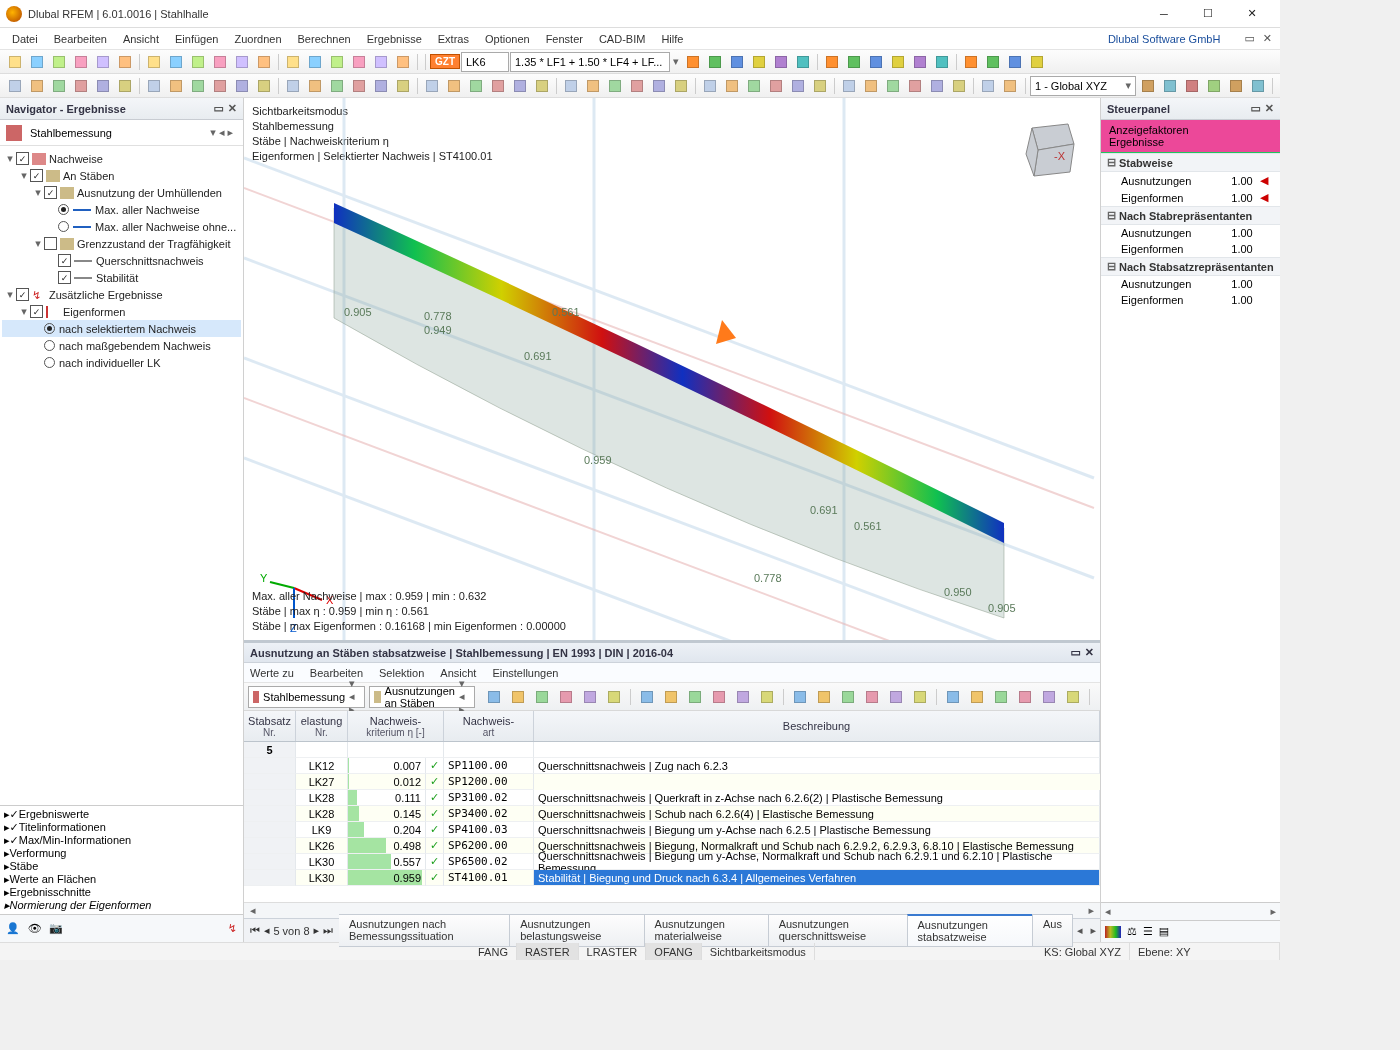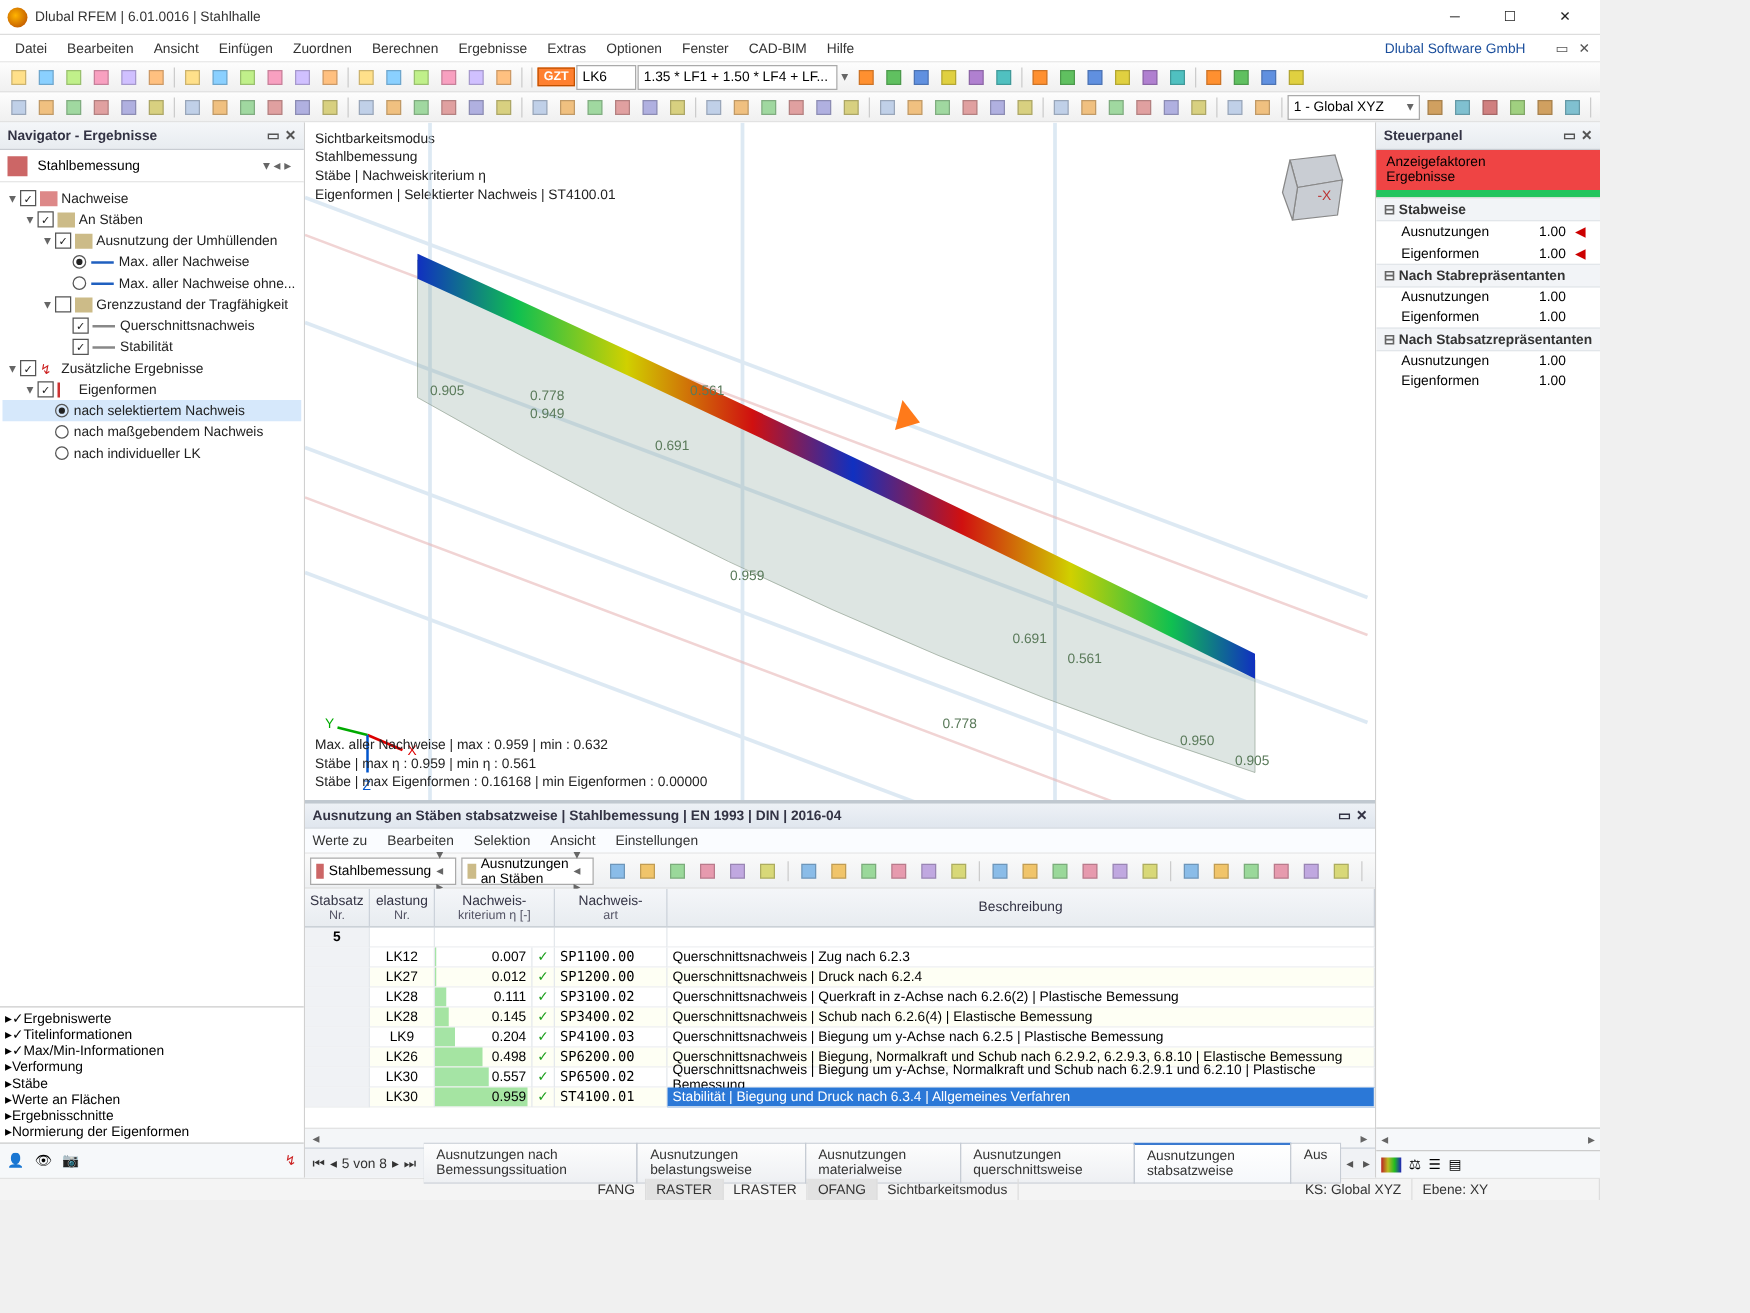--- a/index.html
+++ b/index.html
@@ -478,21 +478,21 @@
         </div>
     </div>
     <div class="navbottom" id="navbottom">
         <div class="trow" style="padding-left: 2px;"><span class="exp">▸</span><span class="cb">✓</span><span class="ticon" style="background:#cb8"></span><span>Ergebniswerte</span></div>
         <div class="trow" style="padding-left: 2px;"><span class="exp">▸</span><span class="cb">✓</span><span class="ticon" style="background:#cb8"></span><span>Titelinformationen</span></div>
         <div class="trow" style="padding-left: 2px;"><span class="exp">▸</span><span class="cb">✓</span><span class="ticon" style="background:#cb8"></span><span>Max/Min-Informationen</span></div>
         <div class="trow" style="padding-left: 2px;"><span class="exp">▸</span><span class="cb"></span><span class="ticon" style="background:#cb8"></span><span>Verformung</span></div>
         <div class="trow" style="padding-left: 2px;"><span class="exp">▸</span><span class="cb"></span><span class="ticon" style="background:#cb8"></span><span>Stäbe</span></div>
         <div class="trow" style="padding-left: 2px;"><span class="exp">▸</span><span class="cb"></span><span class="ticon" style="background:#cb8"></span><span>Werte an Flächen</span></div>
         <div class="trow" style="padding-left: 2px;"><span class="exp">▸</span><span class="cb"></span><span class="ticon" style="background:#cb8"></span><span>Ergebnisschnitte</span></div>
-        <div class="trow" style="padding-left: 2px;"><span class="exp">▸</span><span class="cb"></span><span class="ticon" style="background:#cb8"></span><span>Normierung der Eigenformen</span></div>
+        <div class="trow" style="padding-left: 2px; font-style: italic;"><span class="exp">▸</span><span class="cb"></span><span class="ticon" style="background:#cb8"></span><span>Normierung der Eigenformen</span></div>
       </div>
     <div class="left-foot">
       <span style="color:#c80">👤</span>
       <span>👁</span>
       <span>📷</span>
       <span style="margin-left:auto;color:#c22">↯</span>
     </div>
   </div>
 
   <div class="center-col">
@@ -738,21 +738,20 @@
               <div class="td" style="width:52px;background:#f0f2f5"></div>
               <div class="td" style="width:52px;justify-content:center">LK27</div>
               <div class="td bar" style="width:78px;justify-content:flex-end">
                 <div class="fill" style="width:1.2%"></div>
                 <span style="position:relative">0.012</span>
               </div>
               <div class="td" style="width:18px;justify-content:center">
                 <span class="check">✓</span>
               </div>
               <div class="td" style="width:90px;font-family:Consolas,monospace">SP1200.00</div>
-              <div class="td " style="flex:1">Querschnittsnachweis | Druck nach 6.2.4</div>
             </div>
             <div class="trow2">
               <div class="td" style="width:52px;background:#f0f2f5"></div>
               <div class="td" style="width:52px;justify-content:center">LK28</div>
               <div class="td bar" style="width:78px;justify-content:flex-end">
                 <div class="fill" style="width:11.1%"></div>
                 <span style="position:relative">0.111</span>
               </div>
               <div class="td" style="width:18px;justify-content:center">
                 <span class="check">✓</span>
@@ -851,21 +850,21 @@
   </div>
 
   <div class="right-col">
     <div class="panel-head">
       <span>Steuerpanel</span>
       <span class="icons">
           <span>▭</span>
           <span>✕</span>
         </span>
     </div>
-    <div style="padding:4px 8px;background:#ef4444;border-bottom:6px solid #22c55e">
+    <div style="padding:4px 8px;background:#ec4899;border-bottom:1px solid #22c55e">
       <div>Anzeigefaktoren</div>
       <div>Ergebnisse</div>
     </div>
     <div class="rp-body" id="rp-body">
         <div class="rp-sub"><span style="width:12px;color:#666">⊟</span>Stabweise</div>
         <div class="rp-row">
           <span class="lbl">Ausnutzungen</span>
           <span class="val">1.00</span>
           <span class="arr">◀</span>
         </div>

